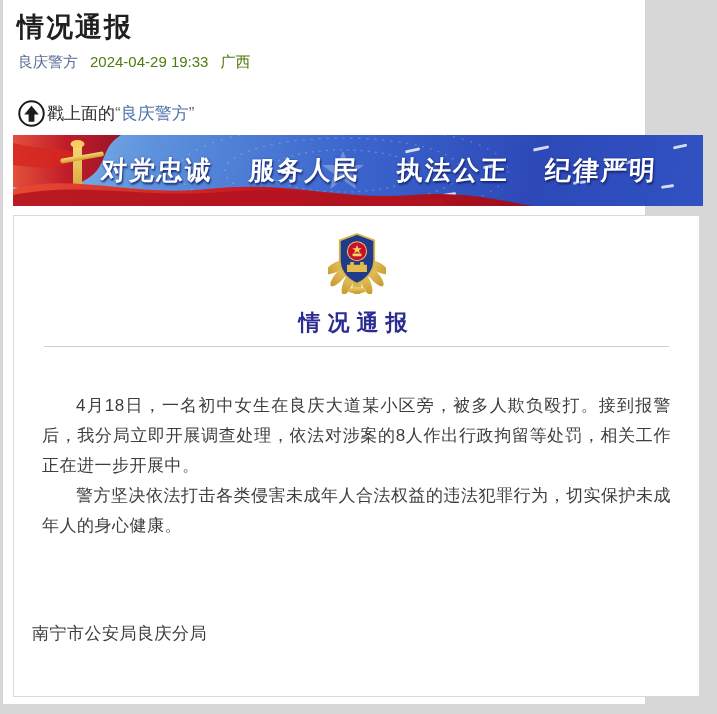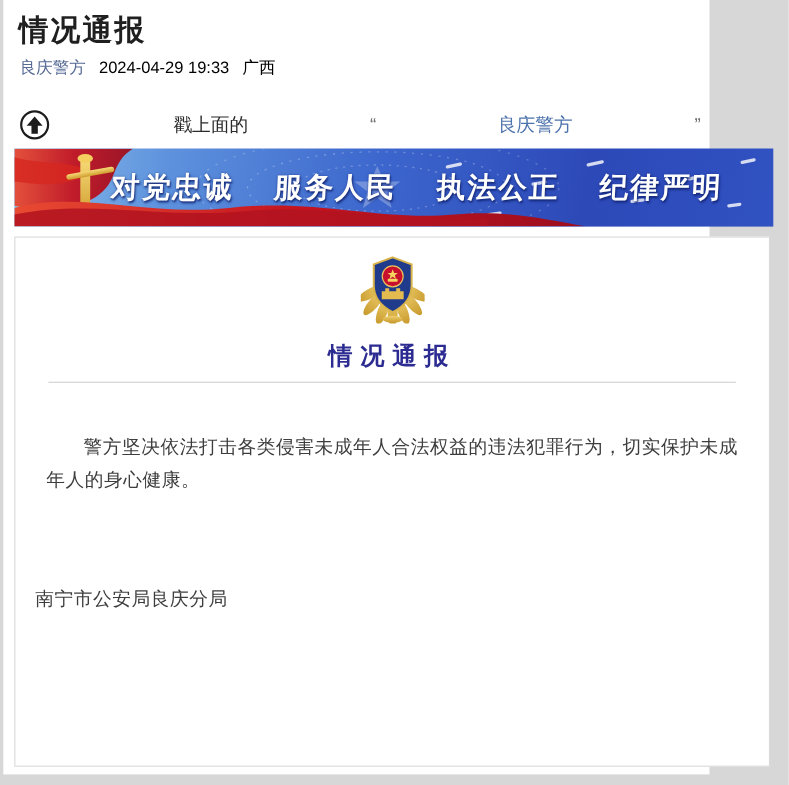--- a/index.html
+++ b/index.html
@@ -20,26 +20,26 @@
   .article-title {
     font-size:27px; font-weight:bold; color:#1f1f1f;
     letter-spacing:2px; line-height:34px; padding-left:6px;
   }
   .meta-row {
     margin-top:8px; padding-left:7px;
     font-size:15px; line-height:20px;
     display:flex; align-items:center; gap:12px;
   }
   .author-link { color:#576b95; cursor:pointer; }
-  .meta-gray { color:#000000; }
+  .meta-gray { color:#4d7c0f; }
   
   .follow-row {
     margin-top:27px; padding-left:6px;
     display:flex; align-items:center;
-    font-size:17px; color:#2a2a2a; line-height:28px;justify-content:space-between;
+    font-size:17px; color:#2a2a2a; line-height:28px;
   }
   .arrow-badge { width:29px; height:29px; flex:0 0 29px; margin-right:1px; }
   .follow-quote { color:#6b6b6b; }
   .follow-account { color:#4e74ad; cursor:pointer; }
   
   .banner {
     position:relative; margin-top:7px; margin-left:2px;
     width:690px; height:71px; overflow:hidden;
     background:linear-gradient(100deg,#8fc4ec 0%,#5e92dd 20%,#3c66cd 48%,#2d49b8 75%,#3152c2 100%);
   }
@@ -187,20 +187,21 @@
 
         <path d="M21,36 h3.5 v-3 h4 v3 h7 v-3 h4 v3 h3.5 v8 h-22 Z" fill="#e3bb4e"></path>
       </svg>
     </div>
 
     <div class="notice-heading">情况通报</div>
 
     <div class="notice-divider"></div>
 
     <div class="notice-body">
+      <p>4月18日，一名初中女生在良庆大道某小区旁，被多人欺负殴打。接到报警后，我分局立即开展调查处理，依法对涉案的8人作出行政拘留等处罚，相关工作正在进一步开展中。</p>
       <p>警方坚决依法打击各类侵害未成年人合法权益的违法犯罪行为，切实保护未成年人的身心健康。</p>
     </div>
 
     <div class="signature-block">
       <div>南宁市公安局良庆分局</div>
     </div>
 
   </div>
 </div>
 

